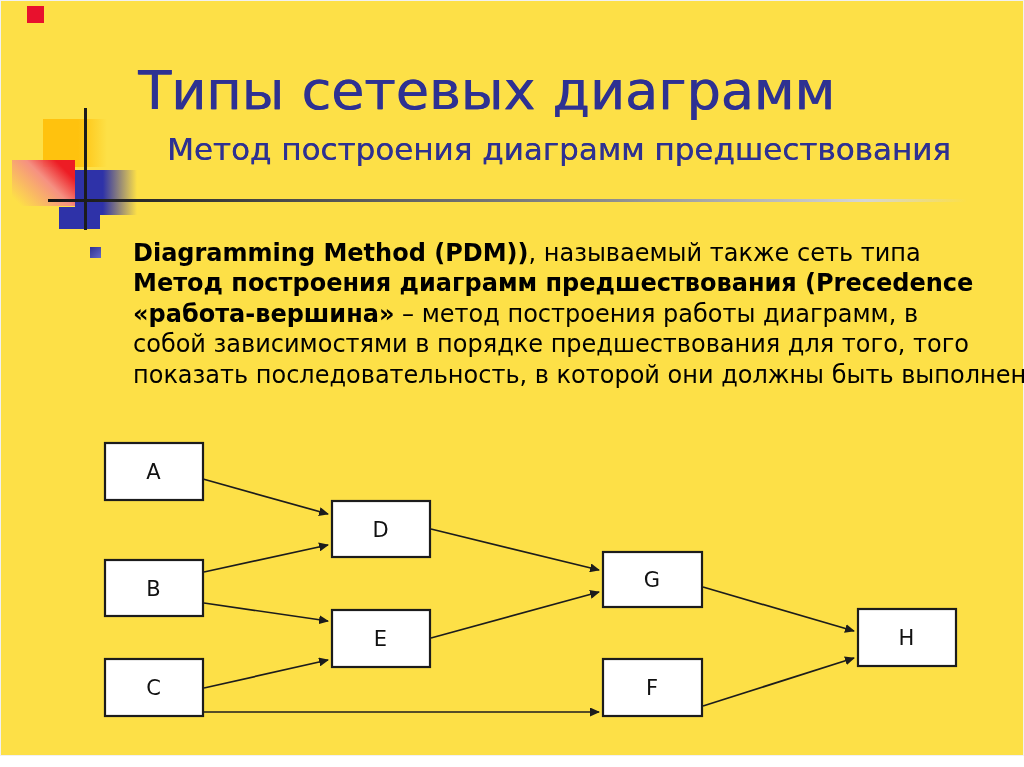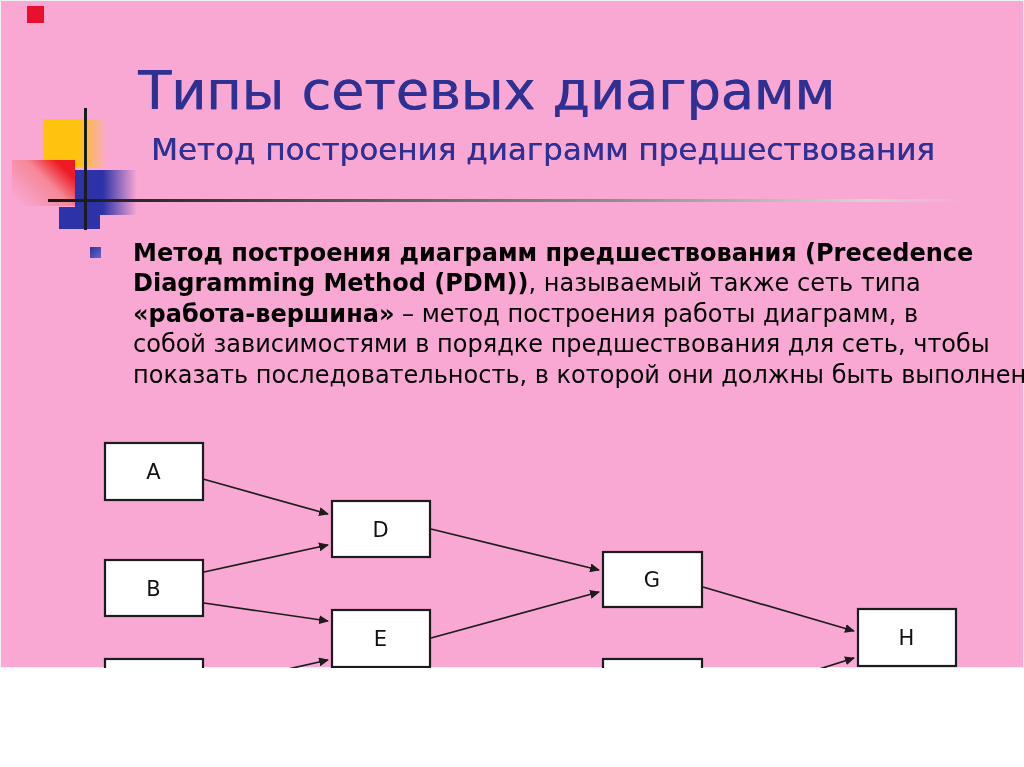--- a/index.html
+++ b/index.html
@@ -1,17 +1,17 @@
 <!DOCTYPE html>
 <html><head>
 <meta charset="utf-8">
 <style>
   html,body{margin:0;padding:0;background:#fff;}
   .slide{
-    position:relative;width:1024px;height:668px;background:#f9a8d4;
+    position:relative;width:1024px;height:756px;background:#fde047;
     overflow:hidden;font-family:"DejaVu Sans","Liberation Sans",sans-serif;
     box-shadow:inset 0 0 0 1px #f1f1f1;
   }
   
   .sq{position:absolute;}
   .sq-corner{left:27px;top:6px;width:17px;height:17px;}
   .sq-yellow{left:43px;top:119px;width:64px;height:48px;}
   .sq-red{left:12px;top:160px;width:63px;height:46px;}
   .sq-blue{left:75px;top:170px;width:62px;height:45px;}
   .sq-blue-tab{left:59px;top:207px;width:41px;height:22px;}
@@ -44,28 +44,28 @@
 
   <div class="sq sq-corner" id="sq-corner" style="background: rgb(232, 17, 45);"></div>
   <div class="sq sq-yellow" id="sq-yellow" style="background: linear-gradient(to right, rgb(255, 194, 14) 0%, rgb(255, 194, 14) 55%, rgba(255, 255, 255, 0) 100%);"></div>
   <div class="sq sq-red" id="sq-red" style="background: linear-gradient(225deg, rgb(237, 28, 36) 0%, rgb(237, 28, 36) 18%, rgba(244, 130, 140, 0.85) 45%, rgba(255, 255, 255, 0) 92%);"></div>
   <div class="sq sq-blue" id="sq-blue" style="background: linear-gradient(to right, rgb(46, 50, 168) 0%, rgb(46, 50, 168) 45%, rgba(255, 255, 255, 0) 100%);"></div>
   <div class="sq sq-blue-tab" id="sq-blue-tab" style="background: rgb(46, 50, 168);"></div>
   <div class="vrule" id="vrule" style="background: rgb(28, 28, 28);"></div>
   <div class="hrule" id="hrule" style="background: linear-gradient(to right, rgb(20, 20, 20) 0%, rgb(74, 74, 74) 25%, rgb(140, 140, 140) 60%, rgb(213, 213, 213) 88%, rgba(255, 255, 255, 0) 99%);"></div>
 
   <div class="title" style="color: rgb(46, 49, 146);">Типы сетевых диаграмм</div>
-  <div class="subtitle" style="color: rgb(46, 49, 146);">Метод построения диаграмм предшествования</div>
+  <div class="subtitle" style="color: rgb(46, 49, 146); margin-left: 16px;">Метод построения диаграмм предшествования</div>
 
   <div class="bullet" id="bullet" style="background: linear-gradient(135deg, rgb(46, 49, 146), rgb(100, 104, 200));"></div>
   <div class="bodytext" id="bodytext">
+      <div class="ln"><b>Diagramming Method (PDM))</b><span>, называемый также сеть типа</span></div>
       <div class="ln"><b>Метод построения диаграмм предшествования (Precedence</b></div>
-      <div class="ln"><b>Diagramming Method (PDM))</b><span>, называемый также сеть типа</span></div>
       <div class="ln"><b>«работа-вершина»</b><span> – метод построения работы диаграмм, в</span></div>
-      <div class="ln"><span>собой зависимостями в порядке предшествования для сеть, чтобы</span></div>
+      <div class="ln"><span>собой зависимостями в порядке предшествования для того, того</span></div>
       <div class="ln"><span>показать последовательность, в которой они должны быть выполнены.</span></div>
     </div>
 
   <svg class="diagram" id="diagram" viewBox="0 0 1024 767" xmlns="http://www.w3.org/2000/svg">
     <defs>
       <marker id="arrowhead" markerWidth="11" markerHeight="9" refX="9" refY="4.5" orient="auto" markerUnits="userSpaceOnUse">
         <path d="M0,0 L10,4.5 L0,9 z" fill="#1c1c1c"></path>
       </marker>
     </defs>
     <g id="diagram-nodes">

